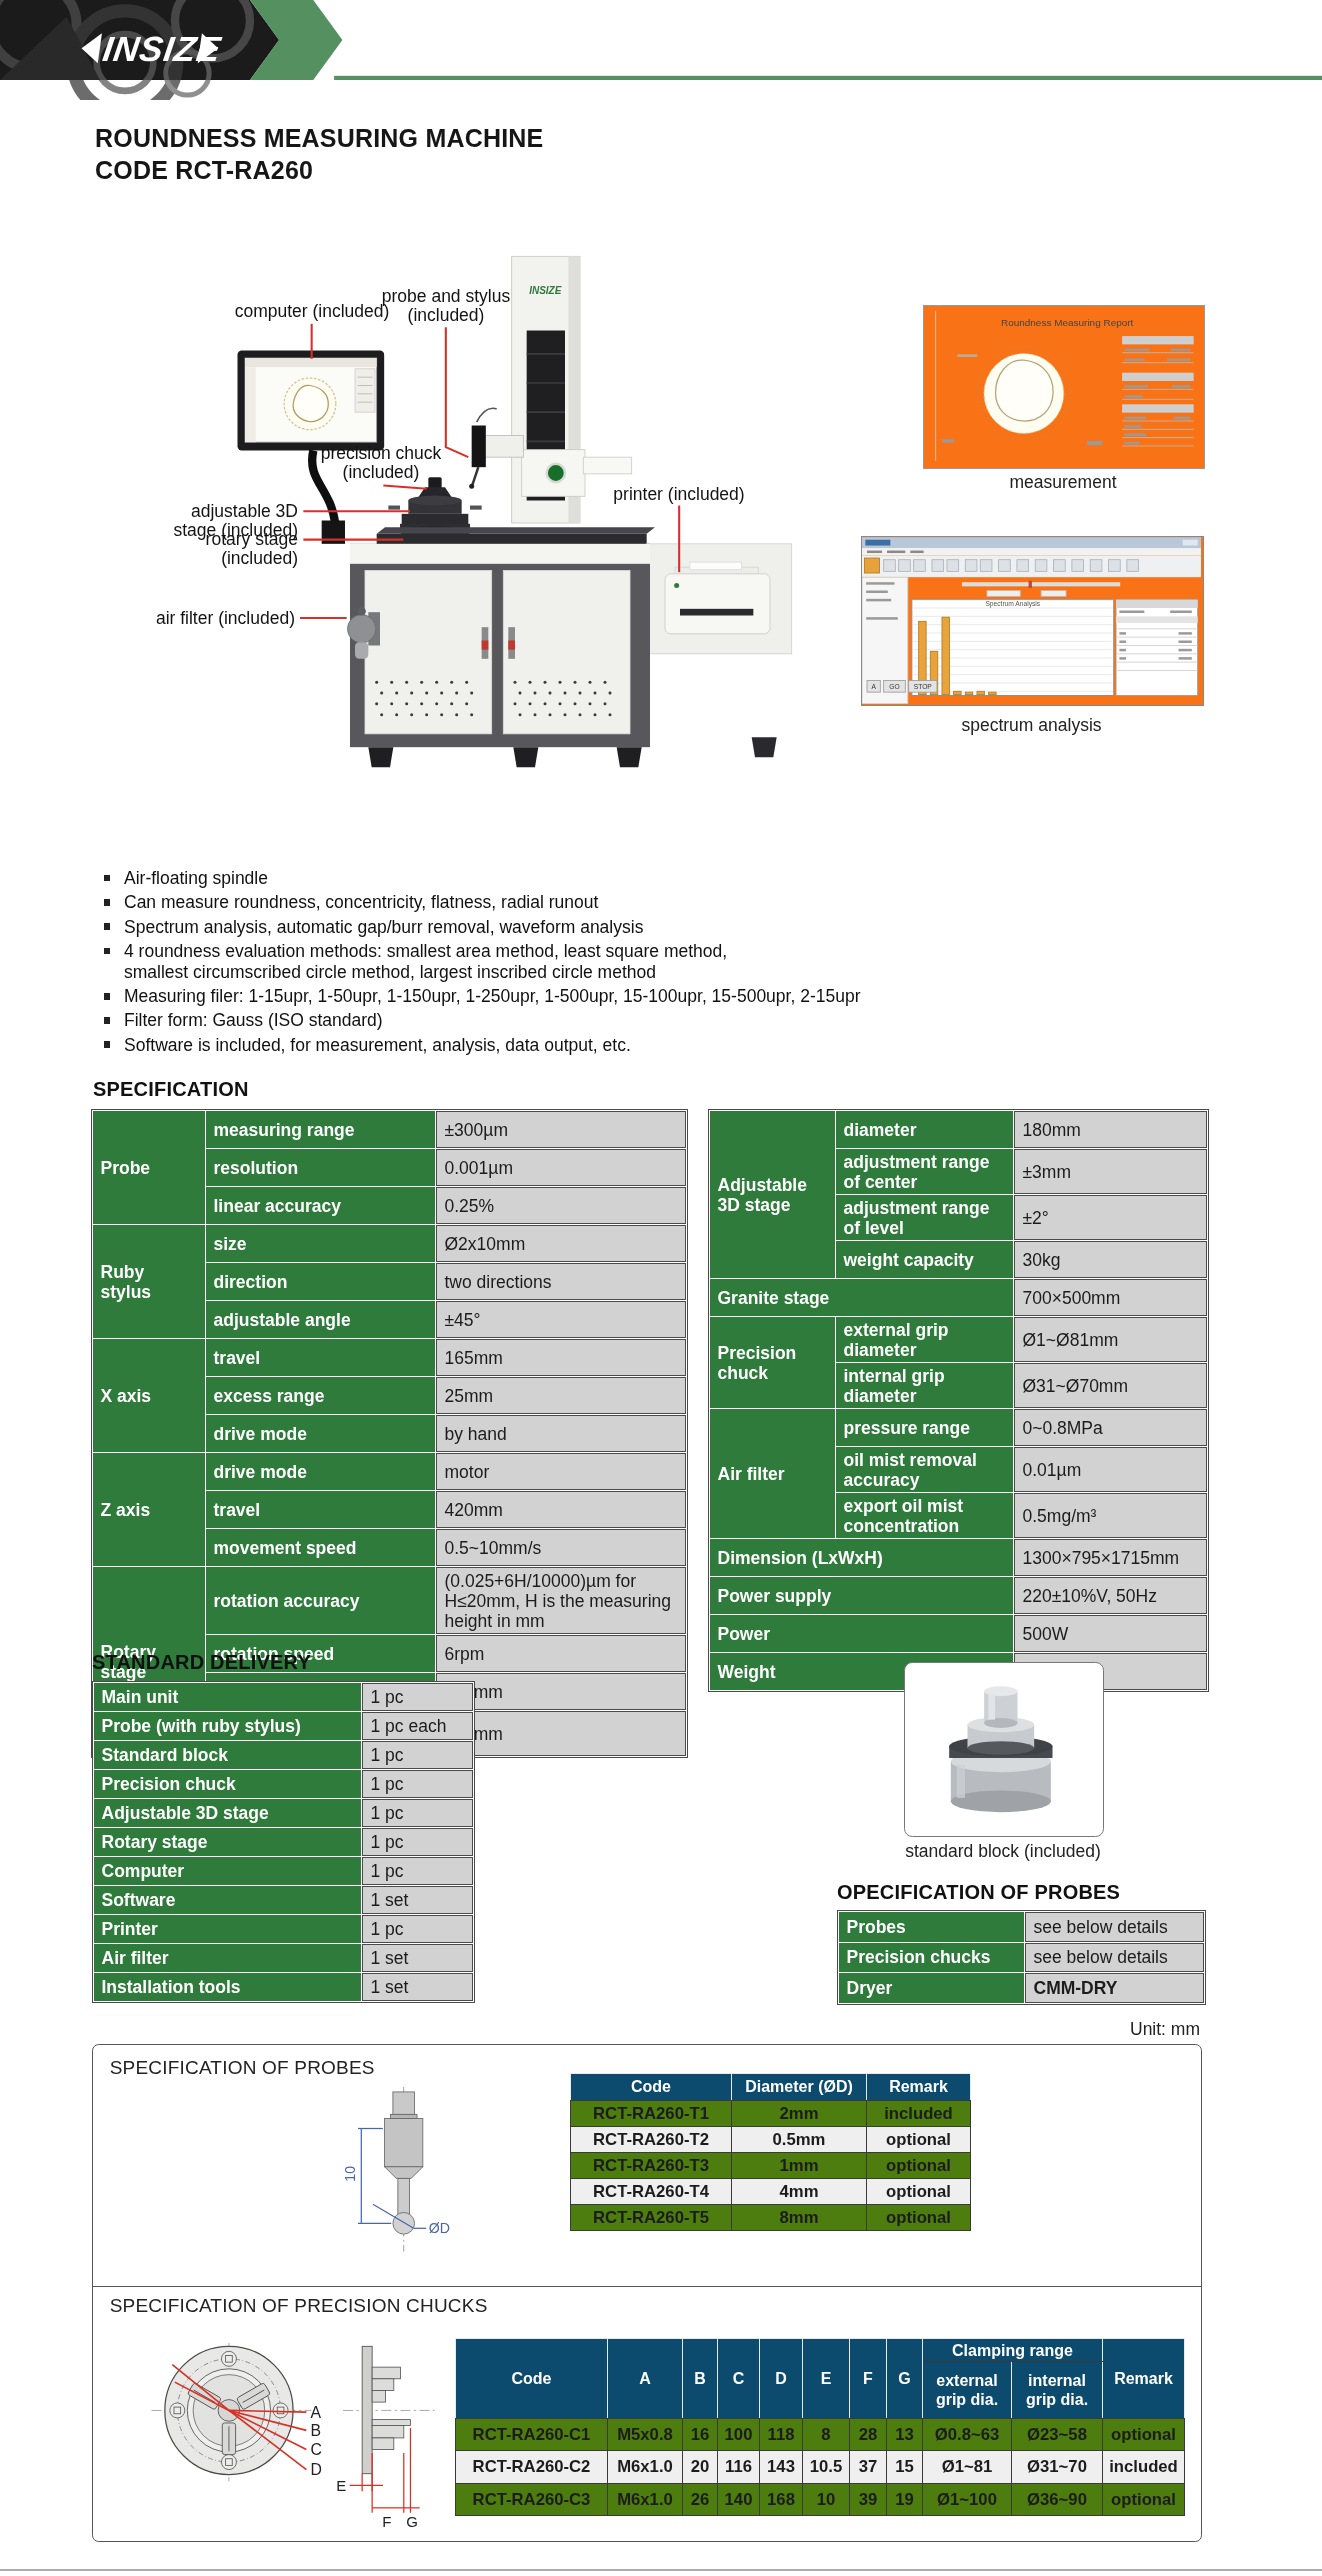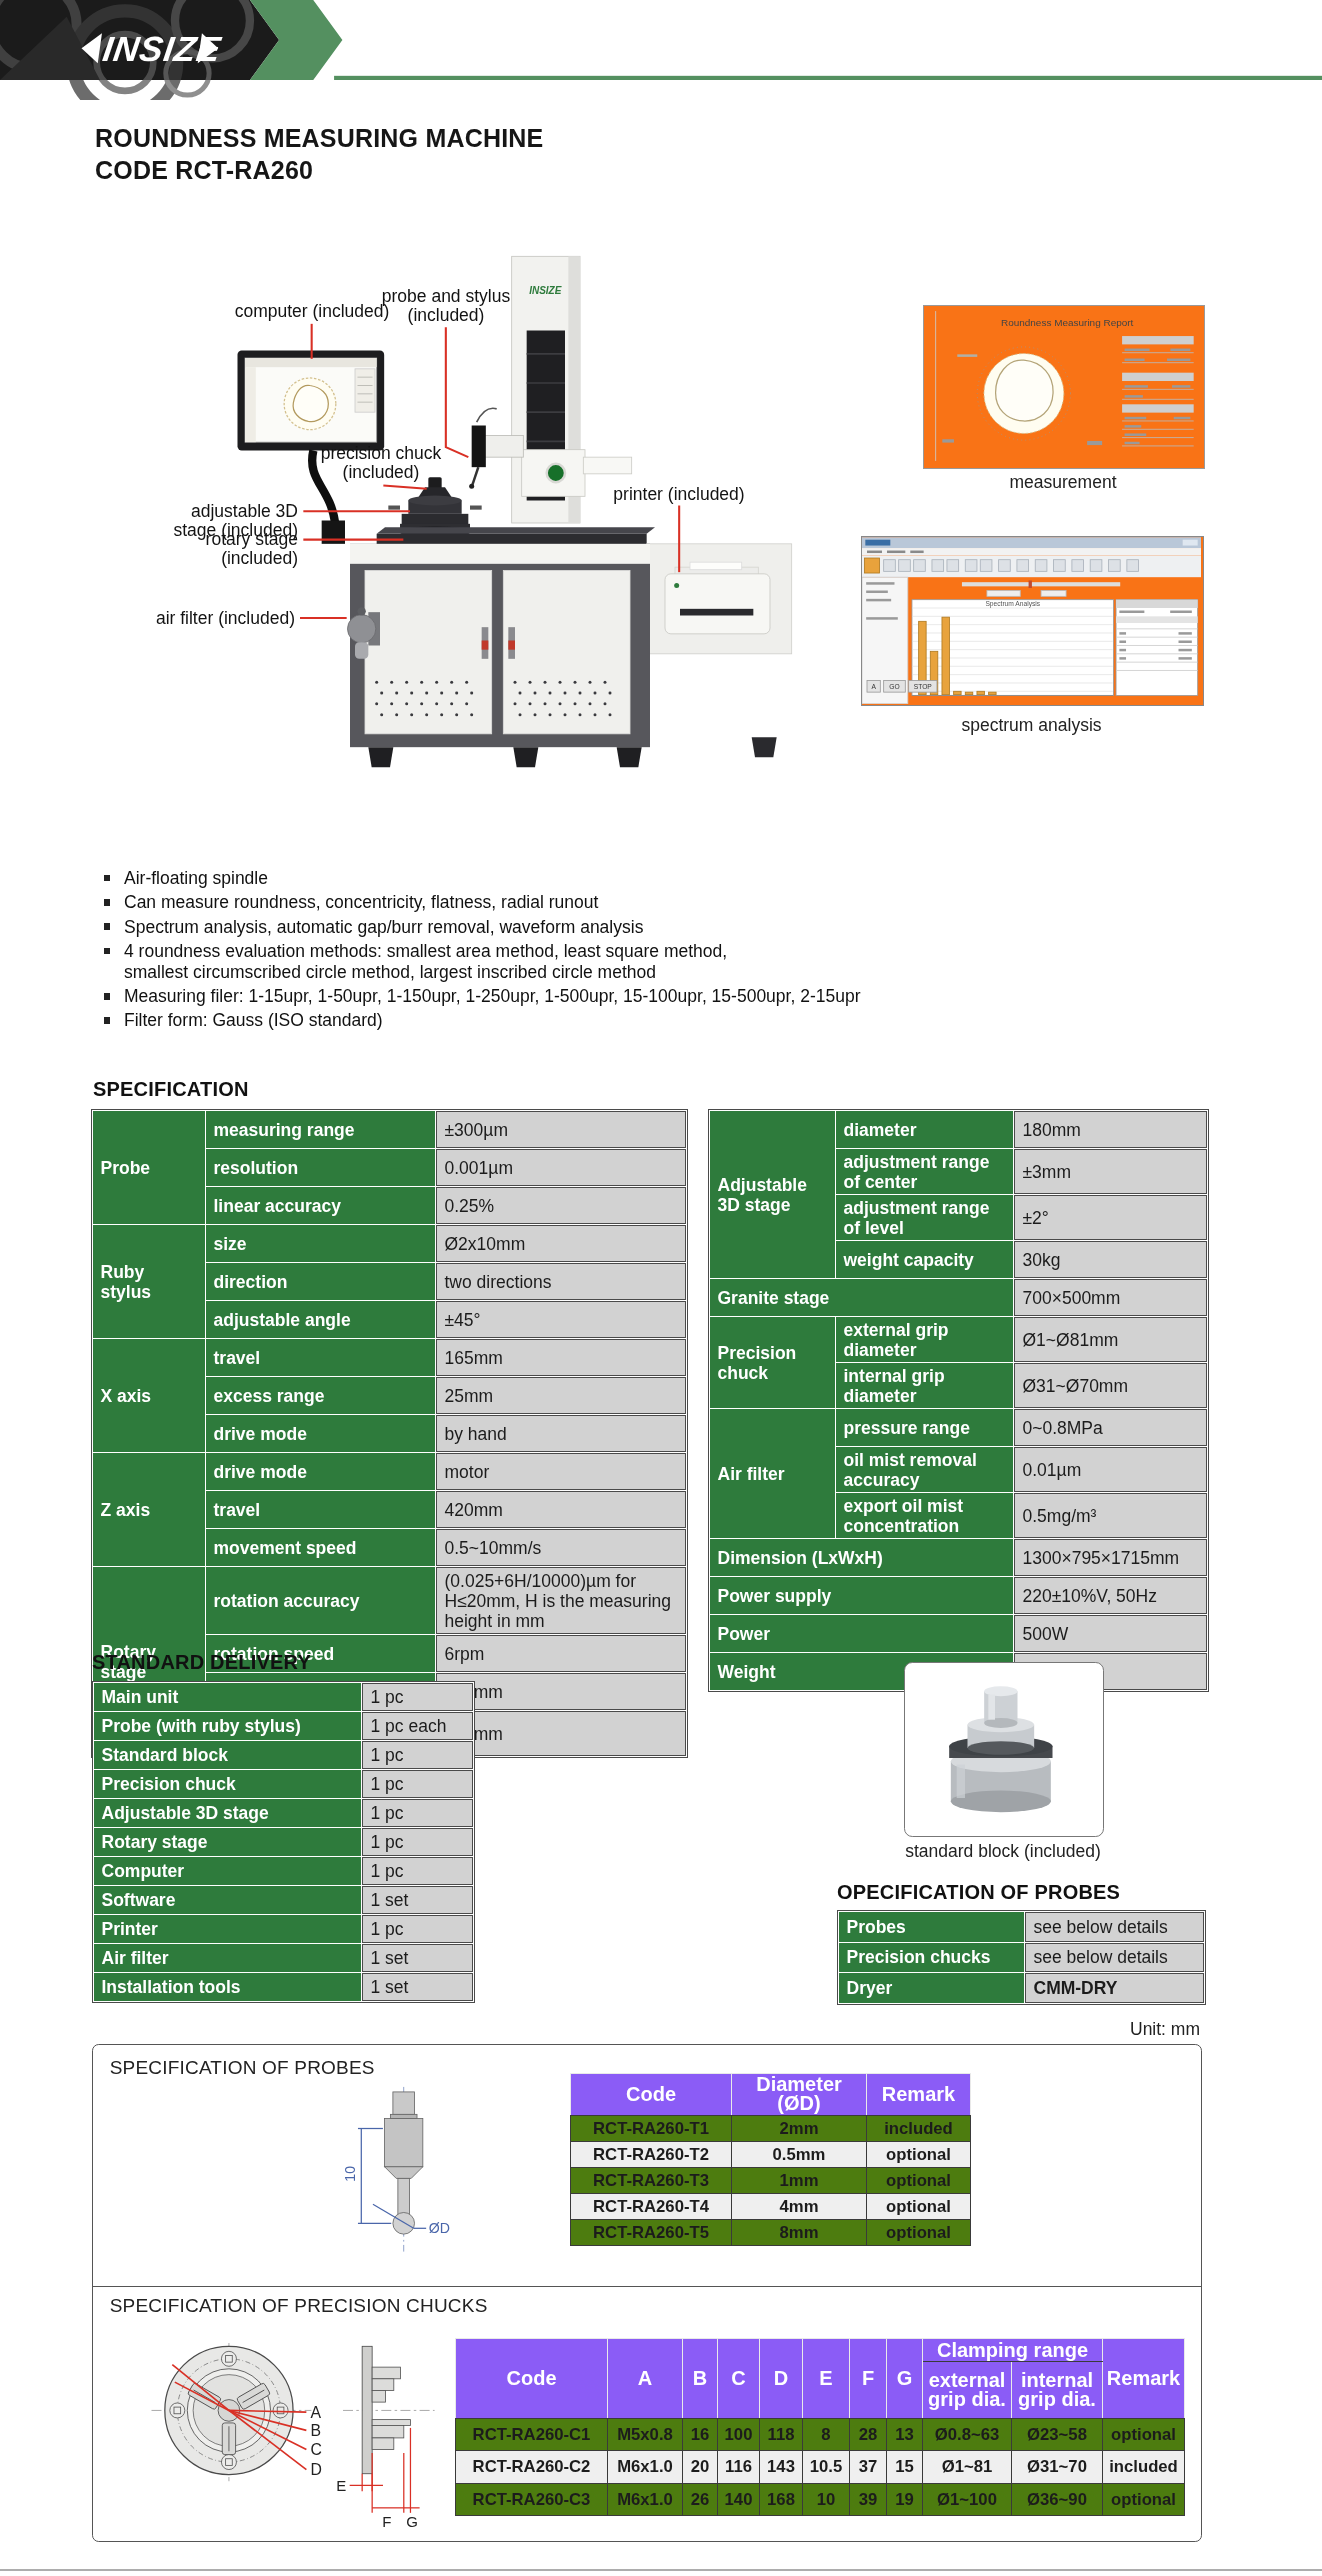--- a/index.html
+++ b/index.html
@@ -19,21 +19,21 @@
   .gtable{border-collapse:separate;border-spacing:1.7px;background:#fff;border:0.8px solid #4a4a4a;table-layout:fixed;}
   .gtable td{font-size:17.5px;line-height:20px;vertical-align:middle;padding:2.5px 7.5px;}
   .gtable td.cat,.gtable td.param{background:#2e7b3c;color:#fff;font-weight:bold;}
   .gtable td.val{background:#d2d2d2;border:0.8px solid #4a4a4a;color:#1c1c1c;}
   .gtable td.val.b{font-weight:bold;}
   .spec td{height:30px;}
   #delivery td{height:21px;}
   #probes-overview td{height:22.5px;}
   
   .dtable{border-collapse:collapse;border:1.7px solid #3a3a3a;table-layout:fixed;background:#fff;}
-  .dtable th{background:#8b5cf6;color:#fff;font-weight:bold;font-size:20px;line-height:19px;
+  .dtable th{background:#0c4a6e;color:#fff;font-weight:bold;font-size:16px;line-height:19px;
              border:0.8px solid #e9e9e9;border-bottom:1.7px solid #3a3a3a;padding:1.7px 3.3px;}
   .dtable td{border:0.8px solid #3a3a3a;font-size:16.7px;line-height:19px;text-align:center;padding:1.7px 3.3px;color:#1c1c1c;font-weight:bold;}
   .dtable tr.alt0 td{background:#4d7c0f;}
   .dtable tr.alt1 td{background:#efefef;}
   .dtable td.code{font-weight:bold;}
   .dtable td.b{font-weight:bold;}
   #probes-table th{height:23px;}
   #probes-table td{height:21.7px;}
   #chucks-table td{height:28px;}
   
@@ -381,20 +381,21 @@
   <div class="abs caption" style="left:861px;top:715px;width:341px">spectrum analysis</div>
 
   <ul class="abs" id="features" style="left:93px;top:860px">
       <li><span class="sq"></span><span>Air-floating spindle</span></li>
       <li><span class="sq"></span><span>Can measure roundness, concentricity, flatness, radial runout</span></li>
       <li><span class="sq"></span><span>Spectrum analysis, automatic gap/burr removal, waveform analysis</span></li>
       <li><span class="sq"></span><span>4 roundness evaluation methods: smallest area method, least square method,
 smallest circumscribed circle method, largest inscribed circle method</span></li>
       <li><span class="sq"></span><span>Measuring filer: 1-15upr, 1-50upr, 1-150upr, 1-250upr, 1-500upr, 15-100upr, 15-500upr, 2-15upr</span></li>
       <li><span class="sq"></span><span>Filter form: Gauss (ISO standard)</span></li>
+      <li><span class="sq"></span><span>Software is included, for measurement, analysis, data output, etc.</span></li>
     </ul>
 
   <div class="abs h2" style="left:93px;top:1078px">SPECIFICATION</div>
   <table class="abs gtable spec" id="spec-left" style="left:91px;top:1109px;width:592px">
     <colgroup>
         <col style="width:112px">
         <col style="width:229px">
         <col style="width:250px">
       </colgroup>
     <tbody>

